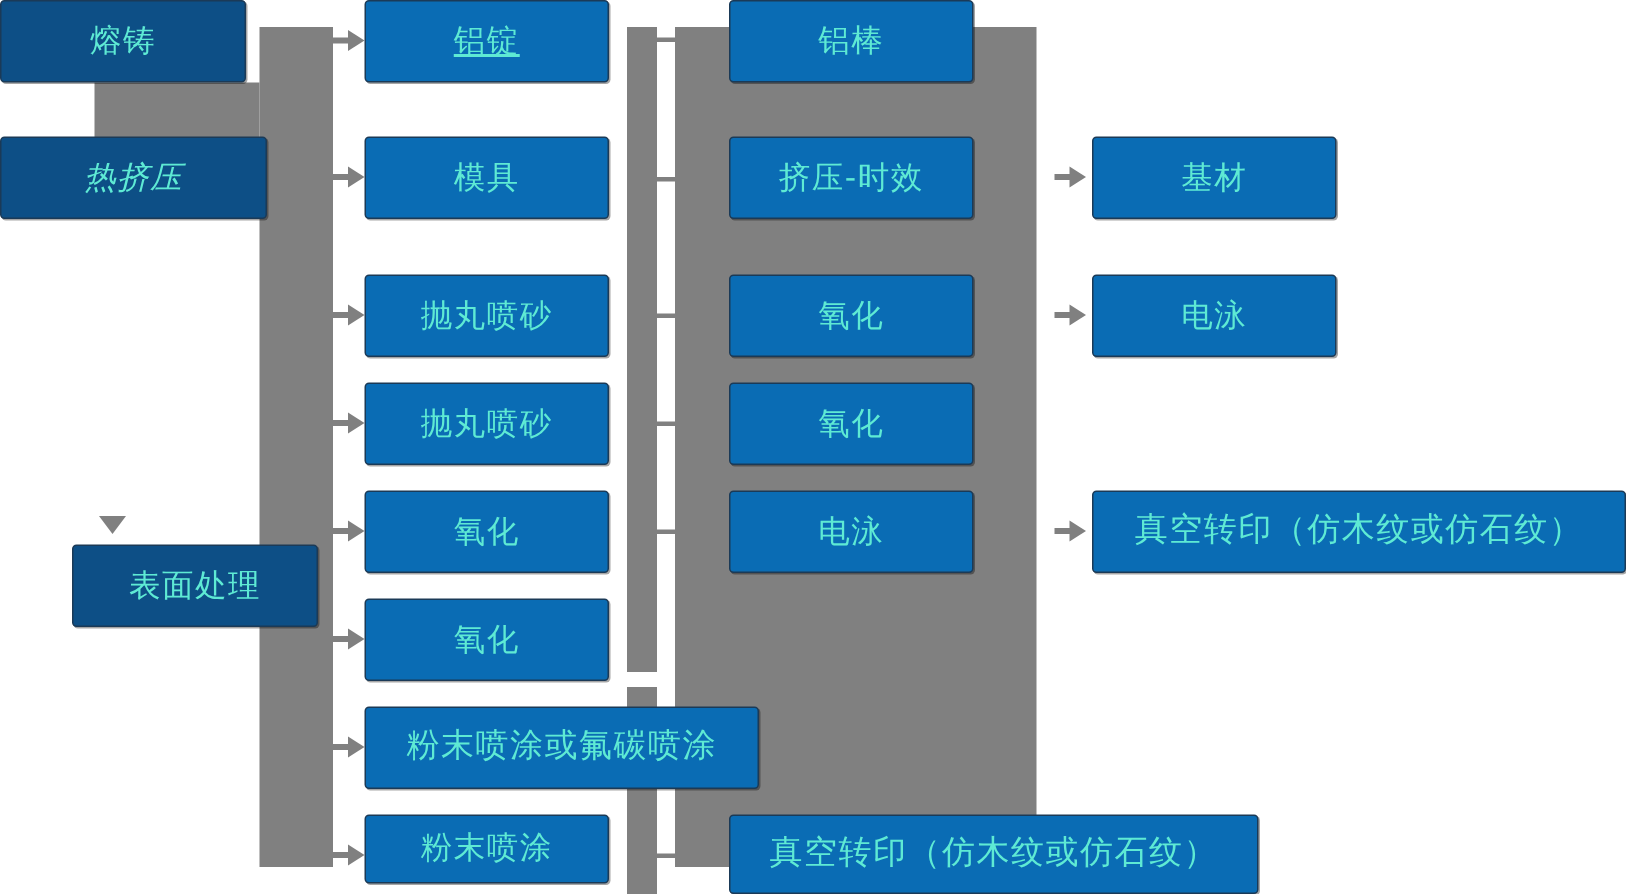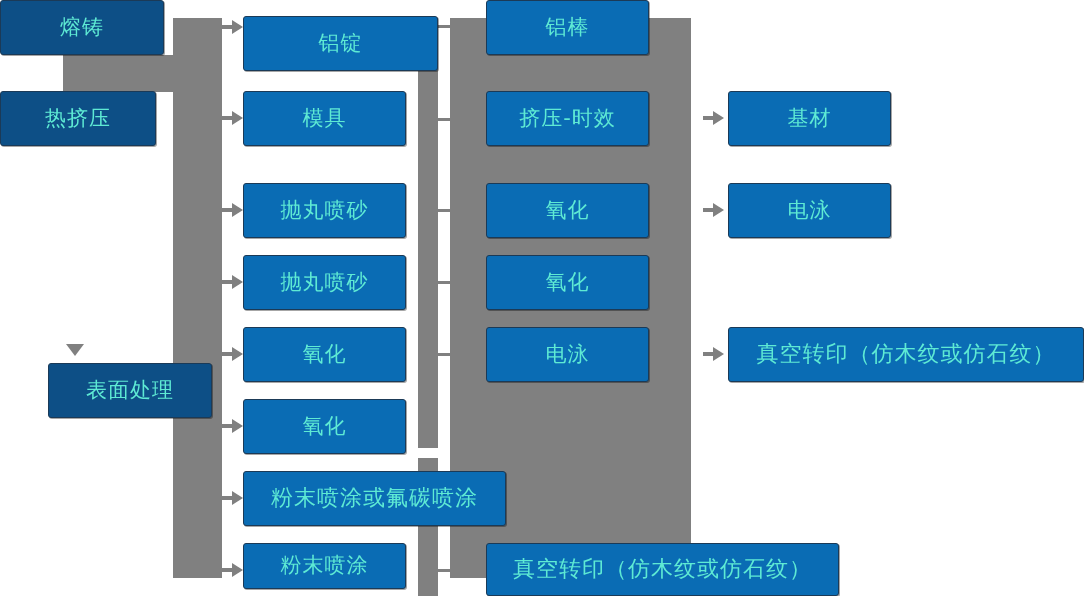--- a/index.html
+++ b/index.html
@@ -103,23 +103,23 @@
         <div style="position: absolute; left: 10px; top: 0px; width: 0px; height: 0px; border-top: 7px solid transparent; border-bottom: 7px solid transparent; border-left: 11px solid rgb(128, 128, 128);"></div>
       </div>
       <div style="position: absolute; left: 703px; top: 347px; width: 20px; height: 14px;">
         <div style="position: absolute; left: 0px; top: 5px; width: 12px; height: 4px; background: rgb(128, 128, 128);"></div>
         <div style="position: absolute; left: 10px; top: 0px; width: 0px; height: 0px; border-top: 7px solid transparent; border-bottom: 7px solid transparent; border-left: 11px solid rgb(128, 128, 128);"></div>
       </div>
     </div>
 
   <div id="box-layer">
       <div class="box dark" style="left: 0px; top: 0px; width: 164px; height: 55px;">熔铸</div>
-      <div class="box dark" style="left: 0px; top: 91px; width: 156px; height: 55px;">热挤压</div>
+      <div class="box dark" style="left: 0px; top: 91px; width: 178px; height: 55px; font-style: italic;">热挤压</div>
       <div class="box dark" style="left: 0px; top: 363px; width: 164px; height: 55px; margin-left: 48px;">表面处理</div>
-      <div class="box bright" style="left: 243px; top: 16px; width: 195px; height: 55px;">铝锭</div>
+      <div class="box bright" style="left: 243px; top: 0px; width: 163px; height: 55px; text-decoration: underline;">铝锭</div>
       <div class="box bright" style="left: 243px; top: 91px; width: 163px; height: 55px; text-align: right;">模具</div>
       <div class="box bright" style="left: 243px; top: 183px; width: 163px; height: 55px;">抛丸喷砂</div>
       <div class="box bright" style="left: 243px; top: 255px; width: 163px; height: 55px;">抛丸喷砂</div>
       <div class="box bright" style="left: 243px; top: 327px; width: 163px; height: 55px;">氧化</div>
       <div class="box bright" style="left: 243px; top: 399px; width: 163px; height: 55px;">氧化</div>
       <div class="box bright wide" style="left: 243px; top: 471px; width: 263px; height: 55px;">粉末喷涂或氟碳喷涂</div>
       <div class="box bright" style="left: 243px; top: 543px; width: 163px; height: 46px;">粉末喷涂</div>
       <div class="box bright" style="left: 486px; top: 0px; width: 163px; height: 55px;">铝棒</div>
       <div class="box bright" style="left: 486px; top: 91px; width: 163px; height: 55px;">挤压-时效</div>
       <div class="box bright" style="left: 486px; top: 183px; width: 163px; height: 55px;">氧化</div>

